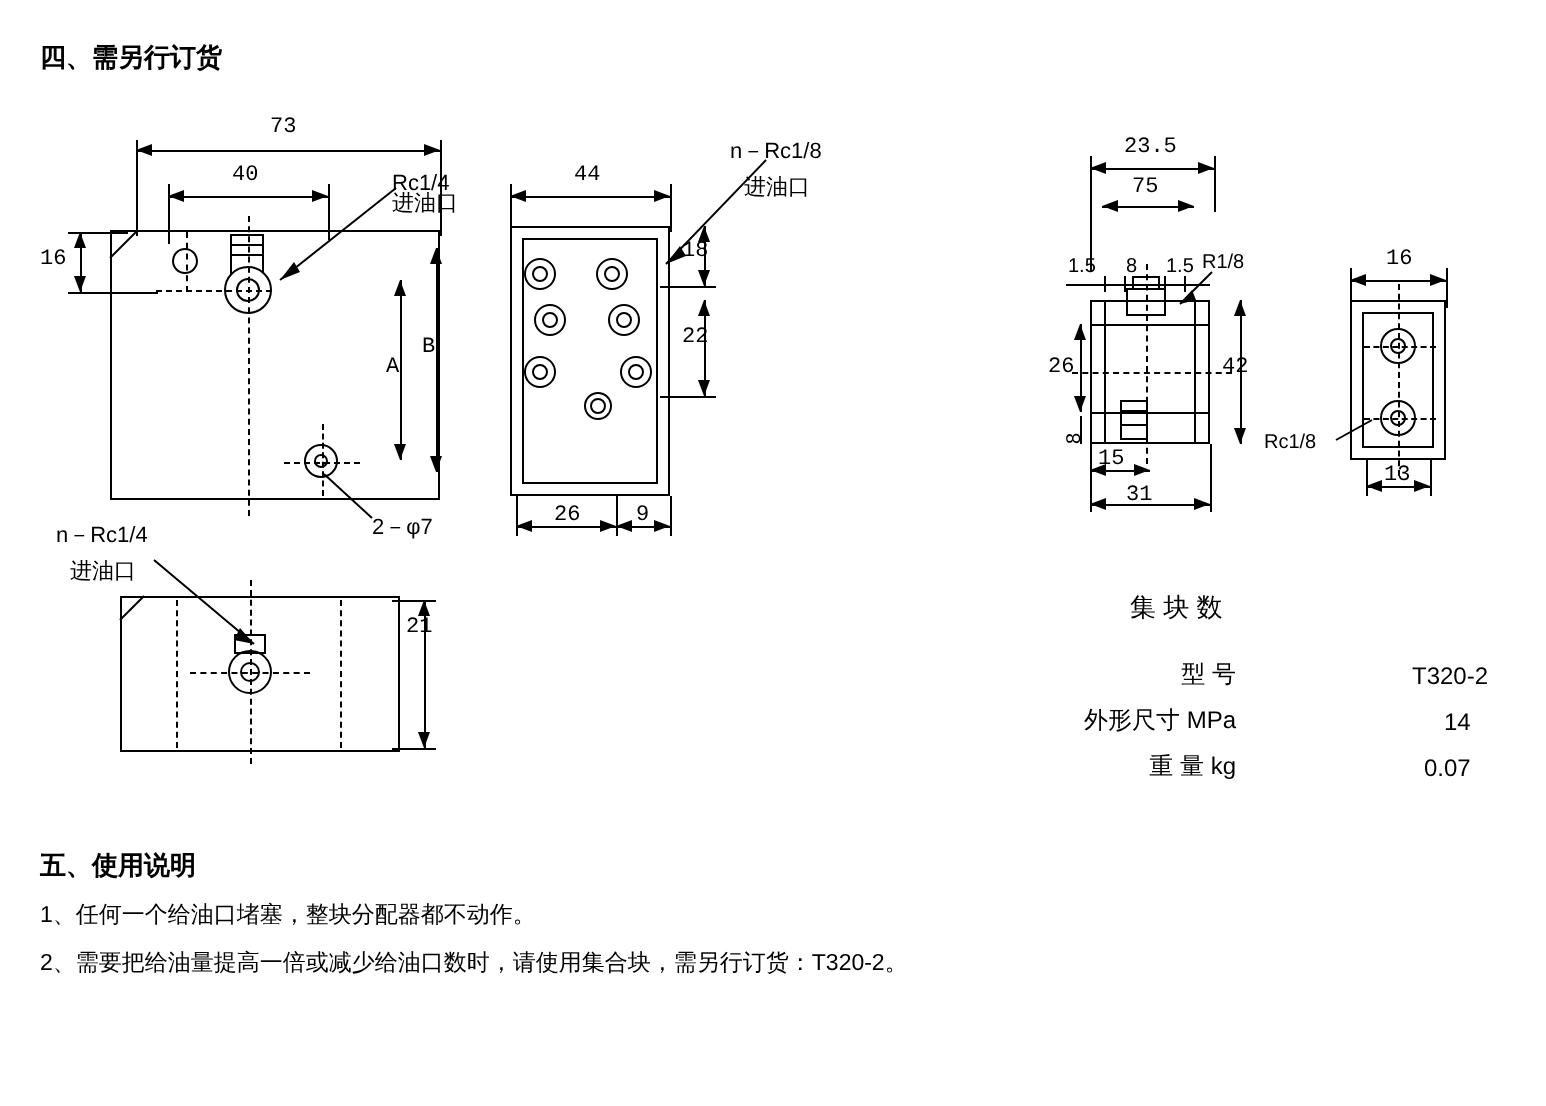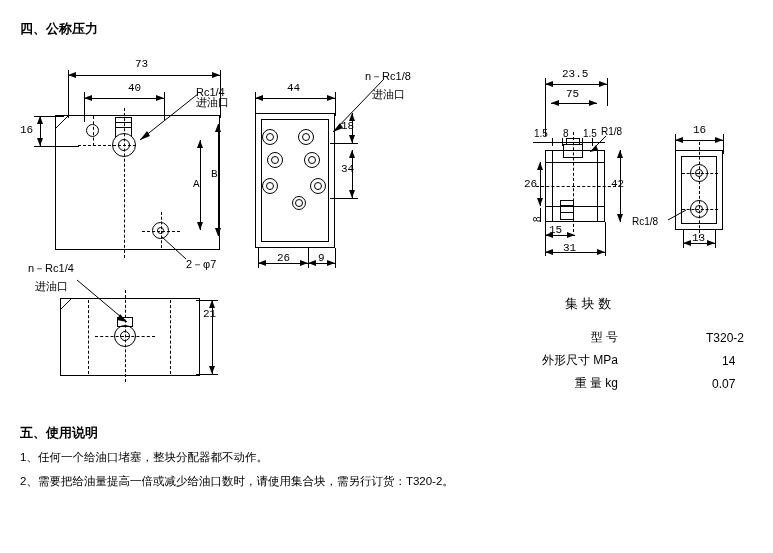--- a/index.html
+++ b/index.html
@@ -26,21 +26,21 @@
   .circ{position:absolute;border:1px solid #000;border-radius:50%;box-sizing:border-box;}
   .fillw{background:#fff;}
   .rot90{transform:rotate(-90deg);transform-origin:0 0;}
   .tbl{position:absolute;font-size:12px;}
   .tbl td{padding:2px 6px;white-space:nowrap;}
   svg{position:absolute;overflow:visible;}
 </style>
 </head>
 <body>
 
-<div class="abs heading" style="left:20px;top:20px;">四、公称压力</div>
+<div class="abs heading" style="left:20px;top:20px;">四、需另行订货</div>
 
 <div class="box" style="left:55px;top:115px;width:165px;height:135px;"></div>
 
 <svg style="left:55px;top:115px;width:22px;height:22px;">
   <line x1="0" y1="14" x2="14" y2="0" stroke="#000" stroke-width="1"></line>
 </svg>
 
 <div class="box" style="left:60px;top:120px;width:155px;height:125px;border-style:solid;border-color:#000;border-width:0;"></div>
 
 <div class="circ" style="left:86px;top:124px;width:13px;height:13px;"></div>
@@ -69,21 +69,21 @@
 </svg>
 <div class="abs num" style="left:135px;top:58px;">73</div>
 
 <div class="hline" style="left:84px;top:98px;width:80px;"></div>
 <div class="vline" style="left:84px;top:92px;height:30px;"></div>
 <div class="vline" style="left:164px;top:92px;height:28px;"></div>
 <svg style="left:78px;top:91px;width:95px;height:16px;">
   <polygon points="6,7 14,4 14,10" fill="#000"></polygon>
   <polygon points="86,7 78,4 78,10" fill="#000"></polygon>
 </svg>
-<div class="abs num" style="left:116px;top:82px;margin-left:12px;">40</div>
+<div class="abs num" style="left:116px;top:82px;">40</div>
 
 <div class="vline" style="left:40px;top:116px;height:30px;"></div>
 <div class="hline" style="left:34px;top:116px;width:30px;"></div>
 <div class="hline" style="left:34px;top:146px;width:45px;"></div>
 <svg style="left:33px;top:110px;width:16px;height:45px;">
   <polygon points="7,6 4,14 10,14" fill="#000"></polygon>
   <polygon points="7,36 4,28 10,28" fill="#000"></polygon>
 </svg>
 <div class="abs num" style="left:20px;top:124px;">16</div>
 
@@ -152,21 +152,21 @@
   <polygon points="7,6 4,14 10,14" fill="#000"></polygon>
   <polygon points="7,36 4,28 10,28" fill="#000"></polygon>
 </svg>
 <div class="abs num" style="left:341px;top:120px;">18</div>
 
 <div class="vline" style="left:352px;top:150px;height:48px;"></div>
 <svg style="left:345px;top:144px;width:16px;height:60px;">
   <polygon points="7,6 4,14 10,14" fill="#000"></polygon>
   <polygon points="7,54 4,46 10,46" fill="#000"></polygon>
 </svg>
-<div class="abs num" style="left:341px;top:163px;">34</div>
+<div class="abs num" style="left:341px;top:163px;">22</div>
 <div class="hline" style="left:330px;top:143px;width:28px;"></div>
 <div class="hline" style="left:330px;top:198px;width:28px;"></div>
 
 <div class="hline" style="left:258px;top:263px;width:50px;"></div>
 <div class="vline" style="left:258px;top:248px;height:20px;"></div>
 <div class="vline" style="left:308px;top:248px;height:20px;"></div>
 <svg style="left:252px;top:256px;width:66px;height:16px;">
   <polygon points="6,7 14,4 14,10" fill="#000"></polygon>
   <polygon points="56,7 48,4 48,10" fill="#000"></polygon>
 </svg>

